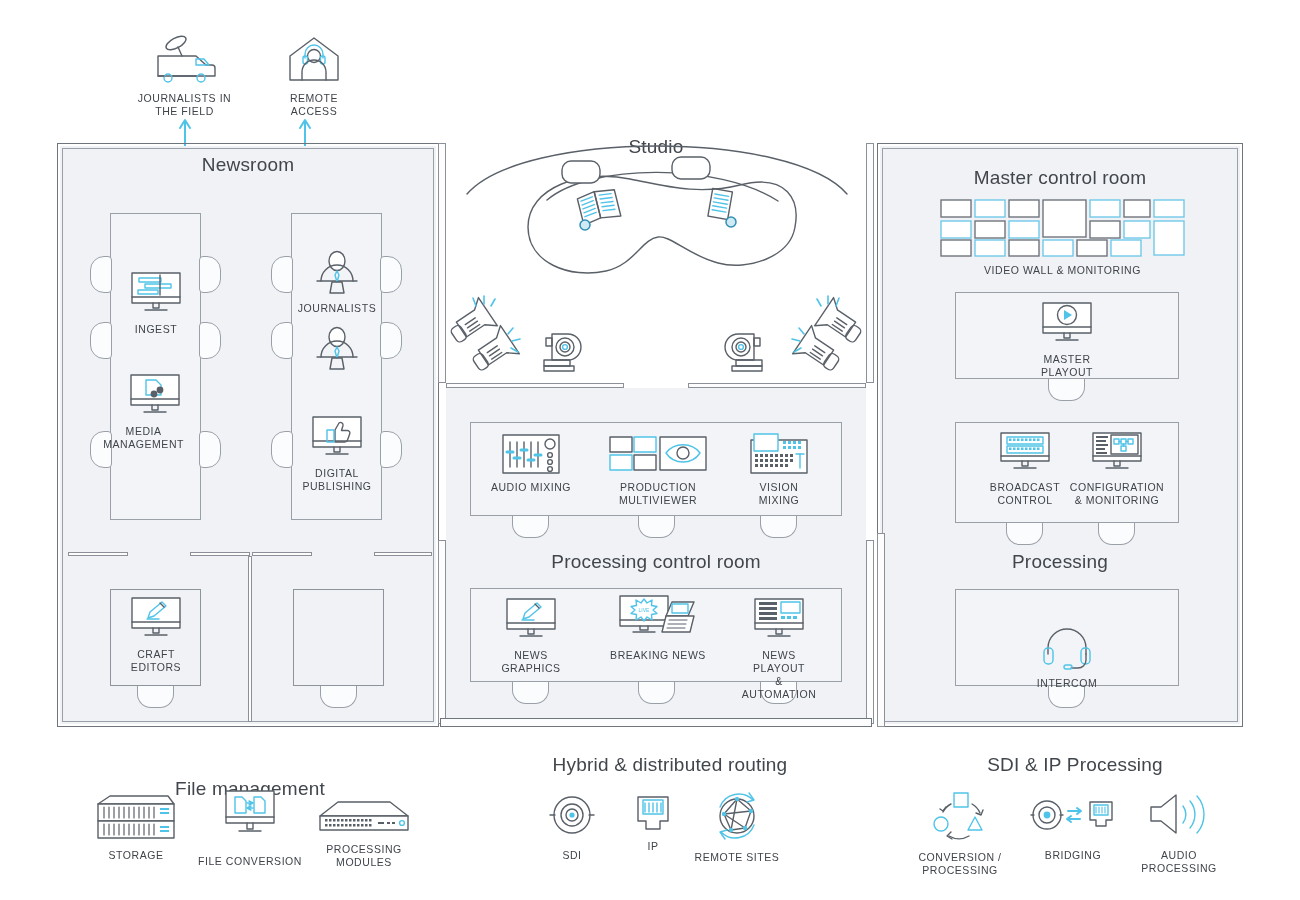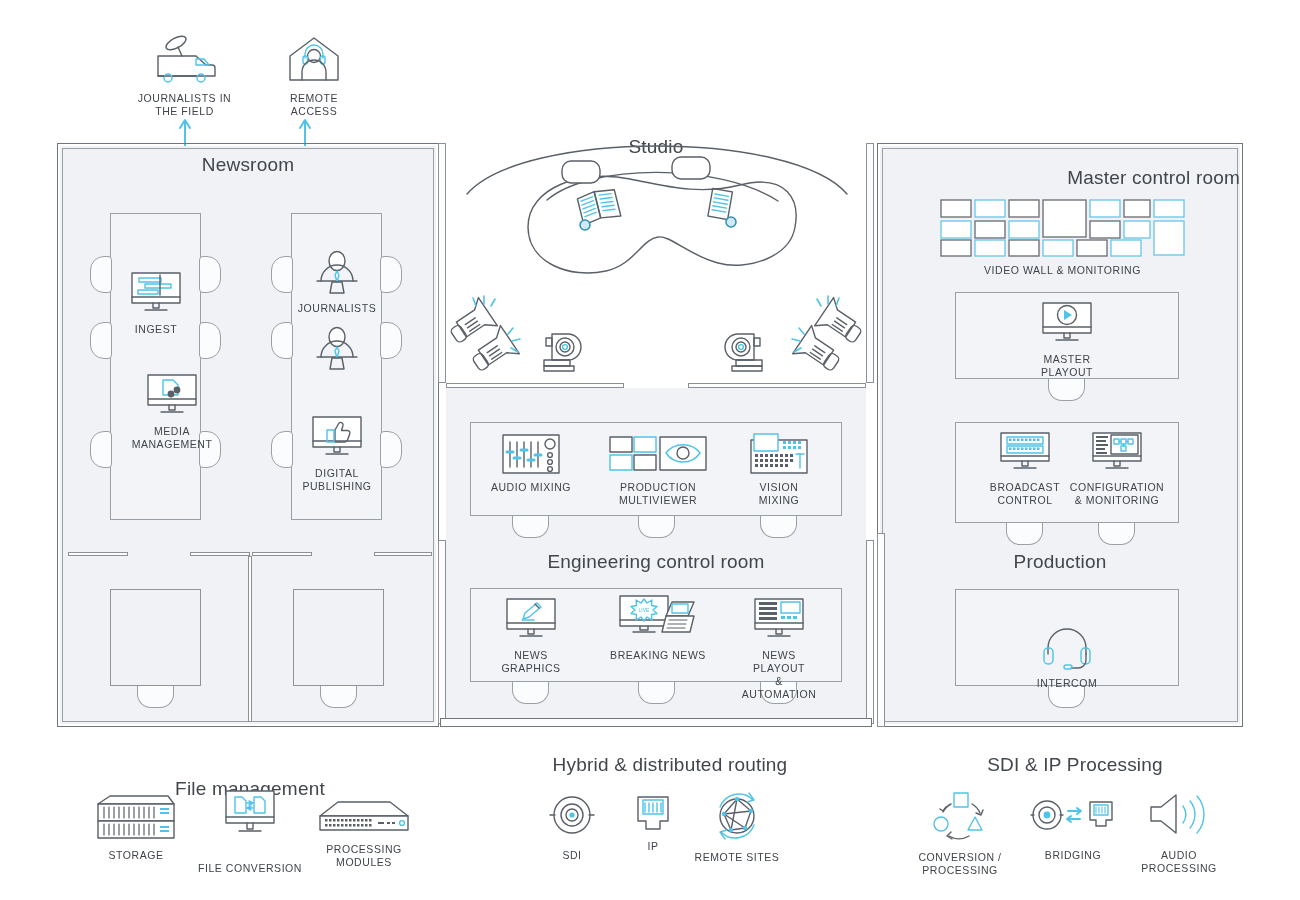--- a/index.html
+++ b/index.html
@@ -125,21 +125,21 @@
         <rect class="sb" x="18" y="14" width="26" height="4"></rect>
         <rect class="sb" x="11" y="20" width="20" height="4"></rect>
         <line class="s" x1="33" y1="5" x2="33" y2="25"></line>
         <path class="s" d="M26 33 v5 h6 v-5"></path>
         <line class="s" x1="18" y1="40" x2="40" y2="40"></line>
       </svg>
     </span>
     <span class="caption">INGEST</span>
   </div>
 
-  <div class="tile" style="left:132px; top:372px; width:80px;">
+  <div class="tile" style="left:104px; top:372px; width:80px;align-items:flex-end;">
     <span class="glyph">
       <svg width="58" height="48" viewBox="0 0 58 48">
         <rect class="sf" x="5" y="3" width="48" height="30"></rect>
         <line class="s" x1="5" y1="27" x2="53" y2="27"></line>
         <path class="sb" d="M20 8 h10 l5 5 v10 h-15 z"></path>
         <circle class="fillg" cx="34" cy="18" r="3.4"></circle>
         <circle class="fillg" cx="28" cy="22" r="3.4"></circle>
         <path class="s" d="M26 33 v5 h6 v-5"></path>
         <line class="s" x1="18" y1="40" x2="40" y2="40"></line>
       </svg>
@@ -198,20 +198,34 @@
   </div>
 
   <div class="abs" style="left:68px; top:552px; width:60px; height:4px; background:#fdfdfe; border:1px solid #8b9099;"></div>
   <div class="abs" style="left:190px; top:552px; width:60px; height:4px; background:#fdfdfe; border:1px solid #8b9099;"></div>
   <div class="abs" style="left:252px; top:552px; width:60px; height:4px; background:#fdfdfe; border:1px solid #8b9099;"></div>
   <div class="abs" style="left:374px; top:552px; width:58px; height:4px; background:#fdfdfe; border:1px solid #8b9099;"></div>
   <div class="abs" style="left:248px; top:556px; width:4px; height:166px; background:#fdfdfe; border:1px solid #8b9099;"></div>
 
   <div class="desk-white" style="left:110px; top:589px; width:91px; height:97px;"></div>
   <div class="chair bottom" style="left:137px; top:686px; width:37px; height:22px;"></div>
+  <div class="tile" style="left:116px; top:595px; width:80px;">
+    <span class="glyph">
+      <svg width="58" height="48" viewBox="0 0 58 48">
+        <rect class="sf" x="5" y="3" width="48" height="30"></rect>
+        <line class="s" x1="5" y1="27" x2="53" y2="27"></line>
+        <path class="sb" d="M21 23 l2 -6 l12 -10 l4 4 l-12 10 z"></path>
+        <line class="s" x1="33" y1="8" x2="37" y2="12"></line>
+        <line class="sb" x1="20" y1="24" x2="32" y2="24"></line>
+        <path class="s" d="M26 33 v5 h6 v-5"></path>
+        <line class="s" x1="18" y1="40" x2="40" y2="40"></line>
+      </svg>
+    </span>
+    <span class="caption">CRAFT EDITORS</span>
+  </div>
 
   <div class="desk-white" style="left:293px; top:589px; width:91px; height:97px;"></div>
   <div class="chair bottom" style="left:320px; top:686px; width:37px; height:22px;"></div>
 
   <div class="abs" style="left:438px; top:143px; width:8px; height:240px; background:#fdfdfe; border:1px solid #8b9099;"></div>
   <div class="abs" style="left:866px; top:143px; width:8px; height:240px; background:#fdfdfe; border:1px solid #8b9099;"></div>
 
   <div class="room-title abs" style="left:440px; top:136px; width:432px;">Studio</div>
 
   <div class="abs" style="left:462px; top:122px;">
@@ -446,21 +460,21 @@
             <rect x="32" y="32" width="3" height="3"></rect>
           <rect x="37" y="32" width="3" height="3"></rect>
         </g>
         <line class="sb" x1="48" y1="22" x2="56" y2="22"></line>
         <line class="sb" x1="52" y1="22" x2="52" y2="36"></line>
       </svg>
     </span>
     <span class="caption">VISION MIXING</span>
   </div>
 
-  <div class="room-title abs" style="left:446px; top:551px; width:420px;">Engineering control room</div>
+  <div class="room-title abs" style="left:446px; top:551px; width:420px;">Processing control room</div>
 
   <div class="desk" style="left:470px; top:588px; width:372px; height:94px;"></div>
   <div class="chair bottom" style="left:512px; top:682px; width:37px; height:22px;"></div>
   <div class="chair bottom" style="left:638px; top:682px; width:37px; height:22px;"></div>
   <div class="chair bottom" style="left:760px; top:682px; width:37px; height:22px;"></div>
 
   <div class="tile" style="left:490px; top:596px; width:82px;">
     <span class="glyph">
       <svg width="58" height="48" viewBox="0 0 58 48">
         <rect class="sf" x="5" y="3" width="48" height="30"></rect>
@@ -519,21 +533,21 @@
         <rect class="sb" x="54" y="10" width="16" height="9"></rect>
       </svg>
     </span>
     <span class="caption">BREAKING NEWS</span>
   </div>
 
   <div class="room-fill" style="left:880px; top:146px; width:360px; height:578px;"></div>
   <div class="abs" style="left:877px; top:143px; width:366px; height:584px; border:1px solid #6f757c;"></div>
   <div class="abs" style="left:882px; top:148px; width:356px; height:574px; border:1px solid #9aa0a8;"></div>
 
-  <div class="room-title abs" style="left:880px; top:167px; width:360px;text-align:right;">Master control room</div>
+  <div class="room-title abs" style="left:880px; top:167px; width:360px;">Master control room</div>
 
   <div class="abs" style="left:940px; top:199px; width:245px; height:58px;">
     <svg width="245" height="58" viewBox="0 0 245 58">
 
       <rect x="1" y="1" width="30" height="17" fill="#fff" stroke="#6f757c" stroke-width="1.4"></rect>
       <rect x="35" y="1" width="30" height="17" fill="#fff" stroke="#6fc9e8" stroke-width="1.4"></rect>
       <rect x="69" y="1" width="30" height="17" fill="#fff" stroke="#6f757c" stroke-width="1.4"></rect>
       <rect x="103" y="1" width="43" height="37" fill="#fff" stroke="#6f757c" stroke-width="1.4"></rect>
       <rect x="150" y="1" width="30" height="17" fill="#fff" stroke="#6fc9e8" stroke-width="1.4"></rect>
       <rect x="184" y="1" width="26" height="17" fill="#fff" stroke="#6f757c" stroke-width="1.4"></rect>
@@ -636,21 +650,21 @@
         <path class="s" d="M26 31 v5 h6 v-5"></path>
         <line class="s" x1="18" y1="38" x2="40" y2="38"></line>
       </svg>
     </span>
     <span class="caption">CONFIGURATION
 &amp; MONITORING</span>
   </div>
 
   <div class="abs" style="left:877px; top:533px; width:8px; height:194px; background:#fdfdfe; border:1px solid #8b9099;"></div>
 
-  <div class="room-title abs" style="left:880px; top:551px; width:360px;">Production</div>
+  <div class="room-title abs" style="left:880px; top:551px; width:360px;">Processing</div>
 
   <div class="desk" style="left:955px; top:589px; width:224px; height:97px;"></div>
   <div class="chair bottom" style="left:1048px; top:686px; width:37px; height:22px;"></div>
   <div class="tile" style="left:1026px; top:624px; width:82px;">
     <span class="glyph">
       <svg width="56" height="48" viewBox="0 0 56 48">
         <path class="s" d="M9 30 V24 a19 19 0 0 1 38 0 v6"></path>
         <rect class="sb" x="5" y="24" width="9" height="16" rx="4"></rect>
         <rect class="sb" x="42" y="24" width="9" height="16" rx="4"></rect>
         <path class="s" d="M47 30 v6 a8 8 0 0 1 -8 8 h-7"></path>
@@ -709,21 +723,21 @@
         <rect class="sf" x="5" y="3" width="48" height="32"></rect>
         <line class="s" x1="5" y1="29" x2="53" y2="29"></line>
         <path class="sb" d="M14 9 h7 l4 4 v12 h-11 z"></path>
         <path class="sb" d="M33 9 h7 l4 4 v12 h-11 z"></path>
         <path class="sb" d="M26 15 l4 0 M28 13 l4 2 l-4 2"></path>
         <path class="sb" d="M32 20 l-4 0 M30 18 l-4 2 l4 2"></path>
         <path class="s" d="M26 35 v6 h6 v-6"></path>
         <line class="s" x1="18" y1="43" x2="40" y2="43"></line>
       </svg>
     </span>
-    <span class="caption" style="margin-top:22px;text-align:center;">FILE CONVERSION</span>
+    <span class="caption" style="margin-top:15px;text-align:center;">FILE CONVERSION</span>
   </div>
 
   <div class="tile" style="left:303px; top:798px; width:122px;">
     <span class="glyph">
       <svg width="96" height="38" viewBox="0 0 96 38">
         <path class="s" d="M4 18 L22 4 H74 L92 18 Z"></path>
         <rect class="sf" x="4" y="18" width="88" height="14"></rect>
         <g class="fillg">
           <rect x="9" y="21" width="2.5" height="2.5"></rect>
             <rect x="13" y="21" width="2.5" height="2.5"></rect>

